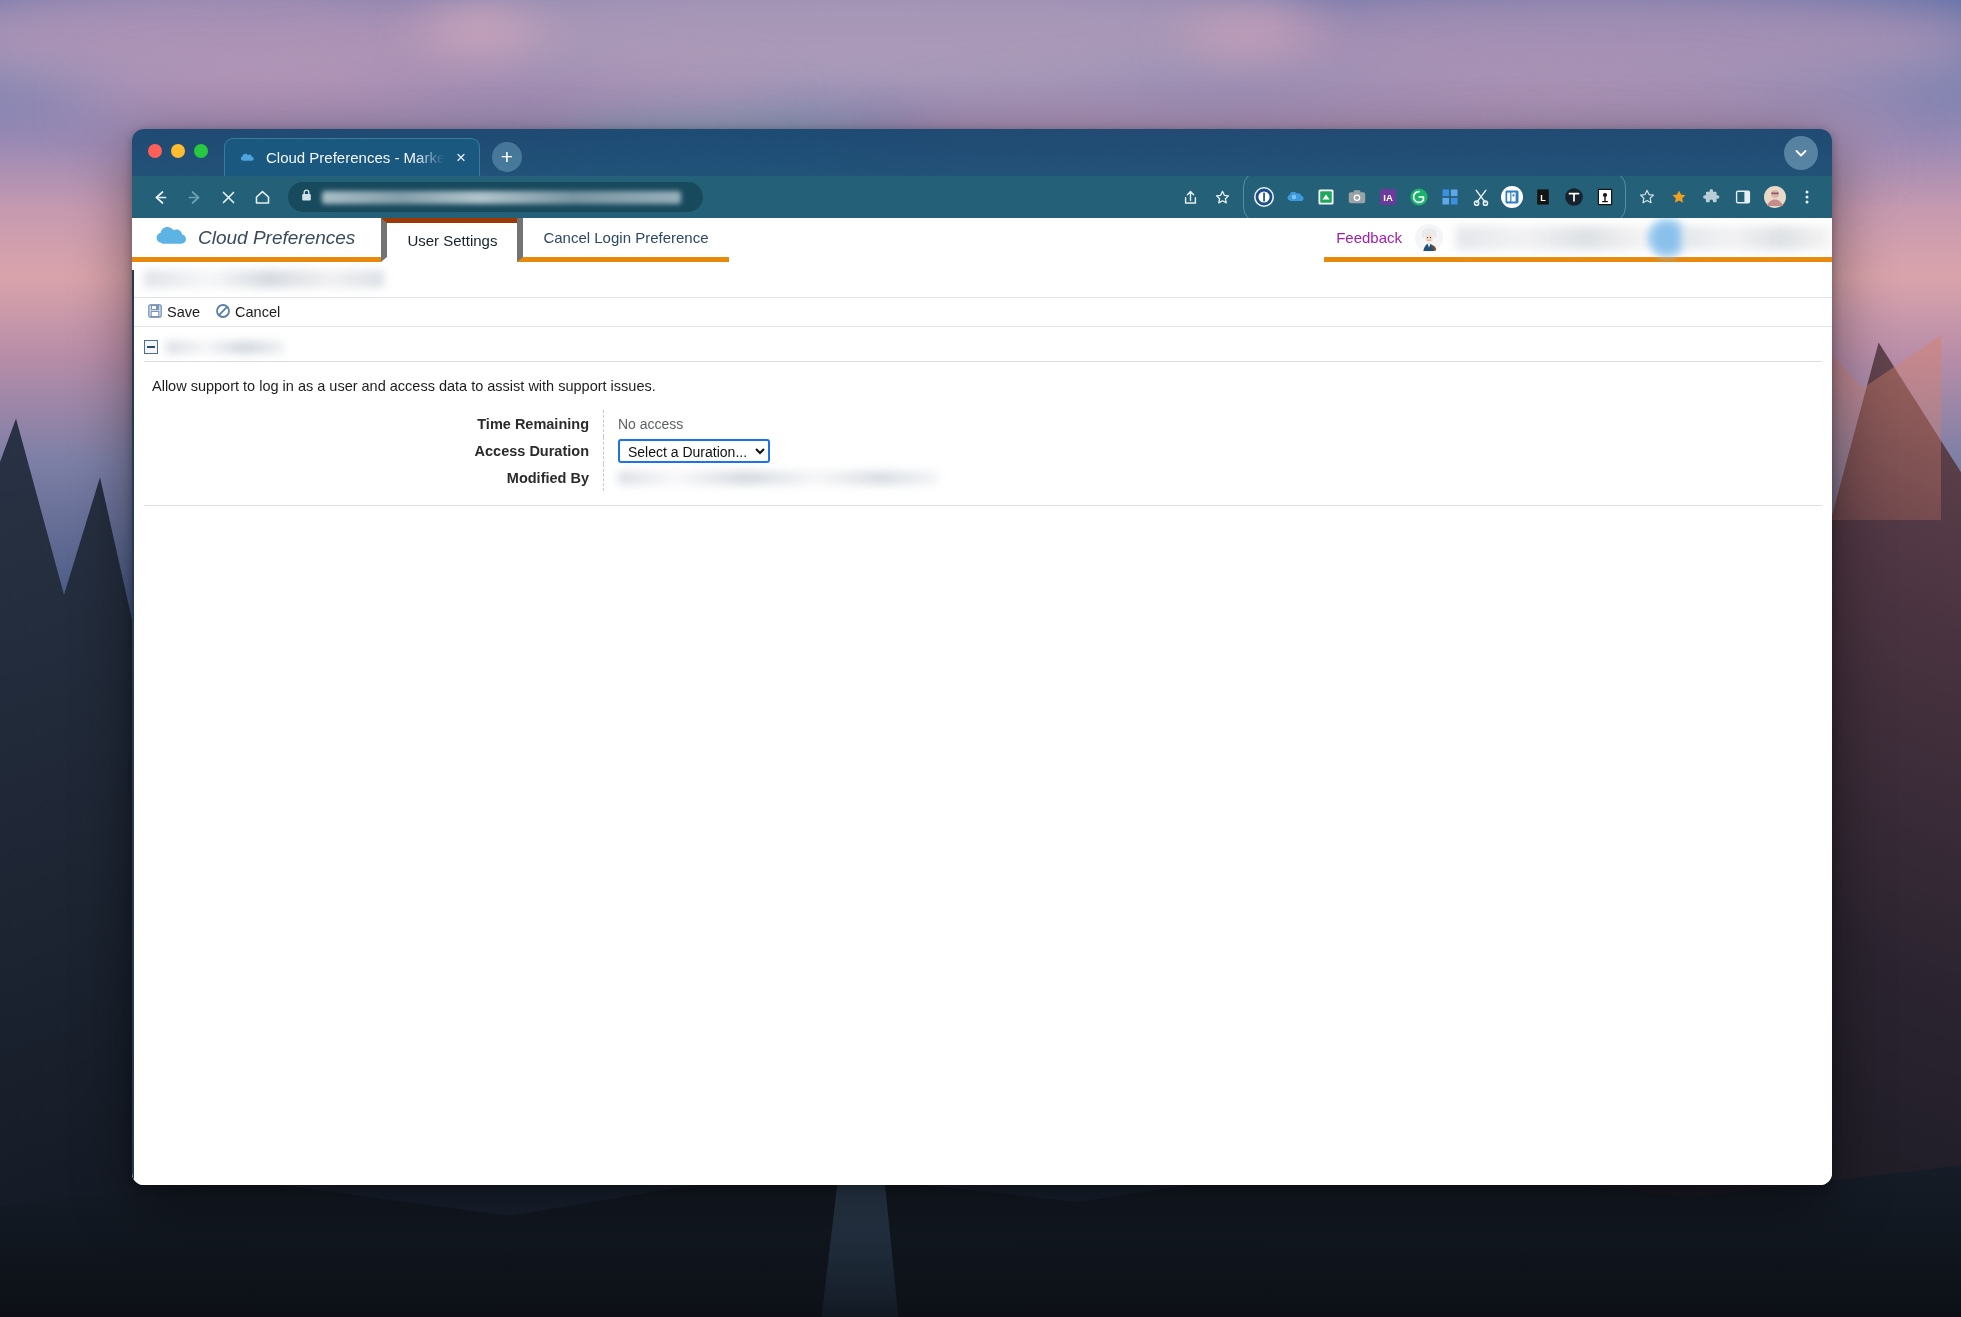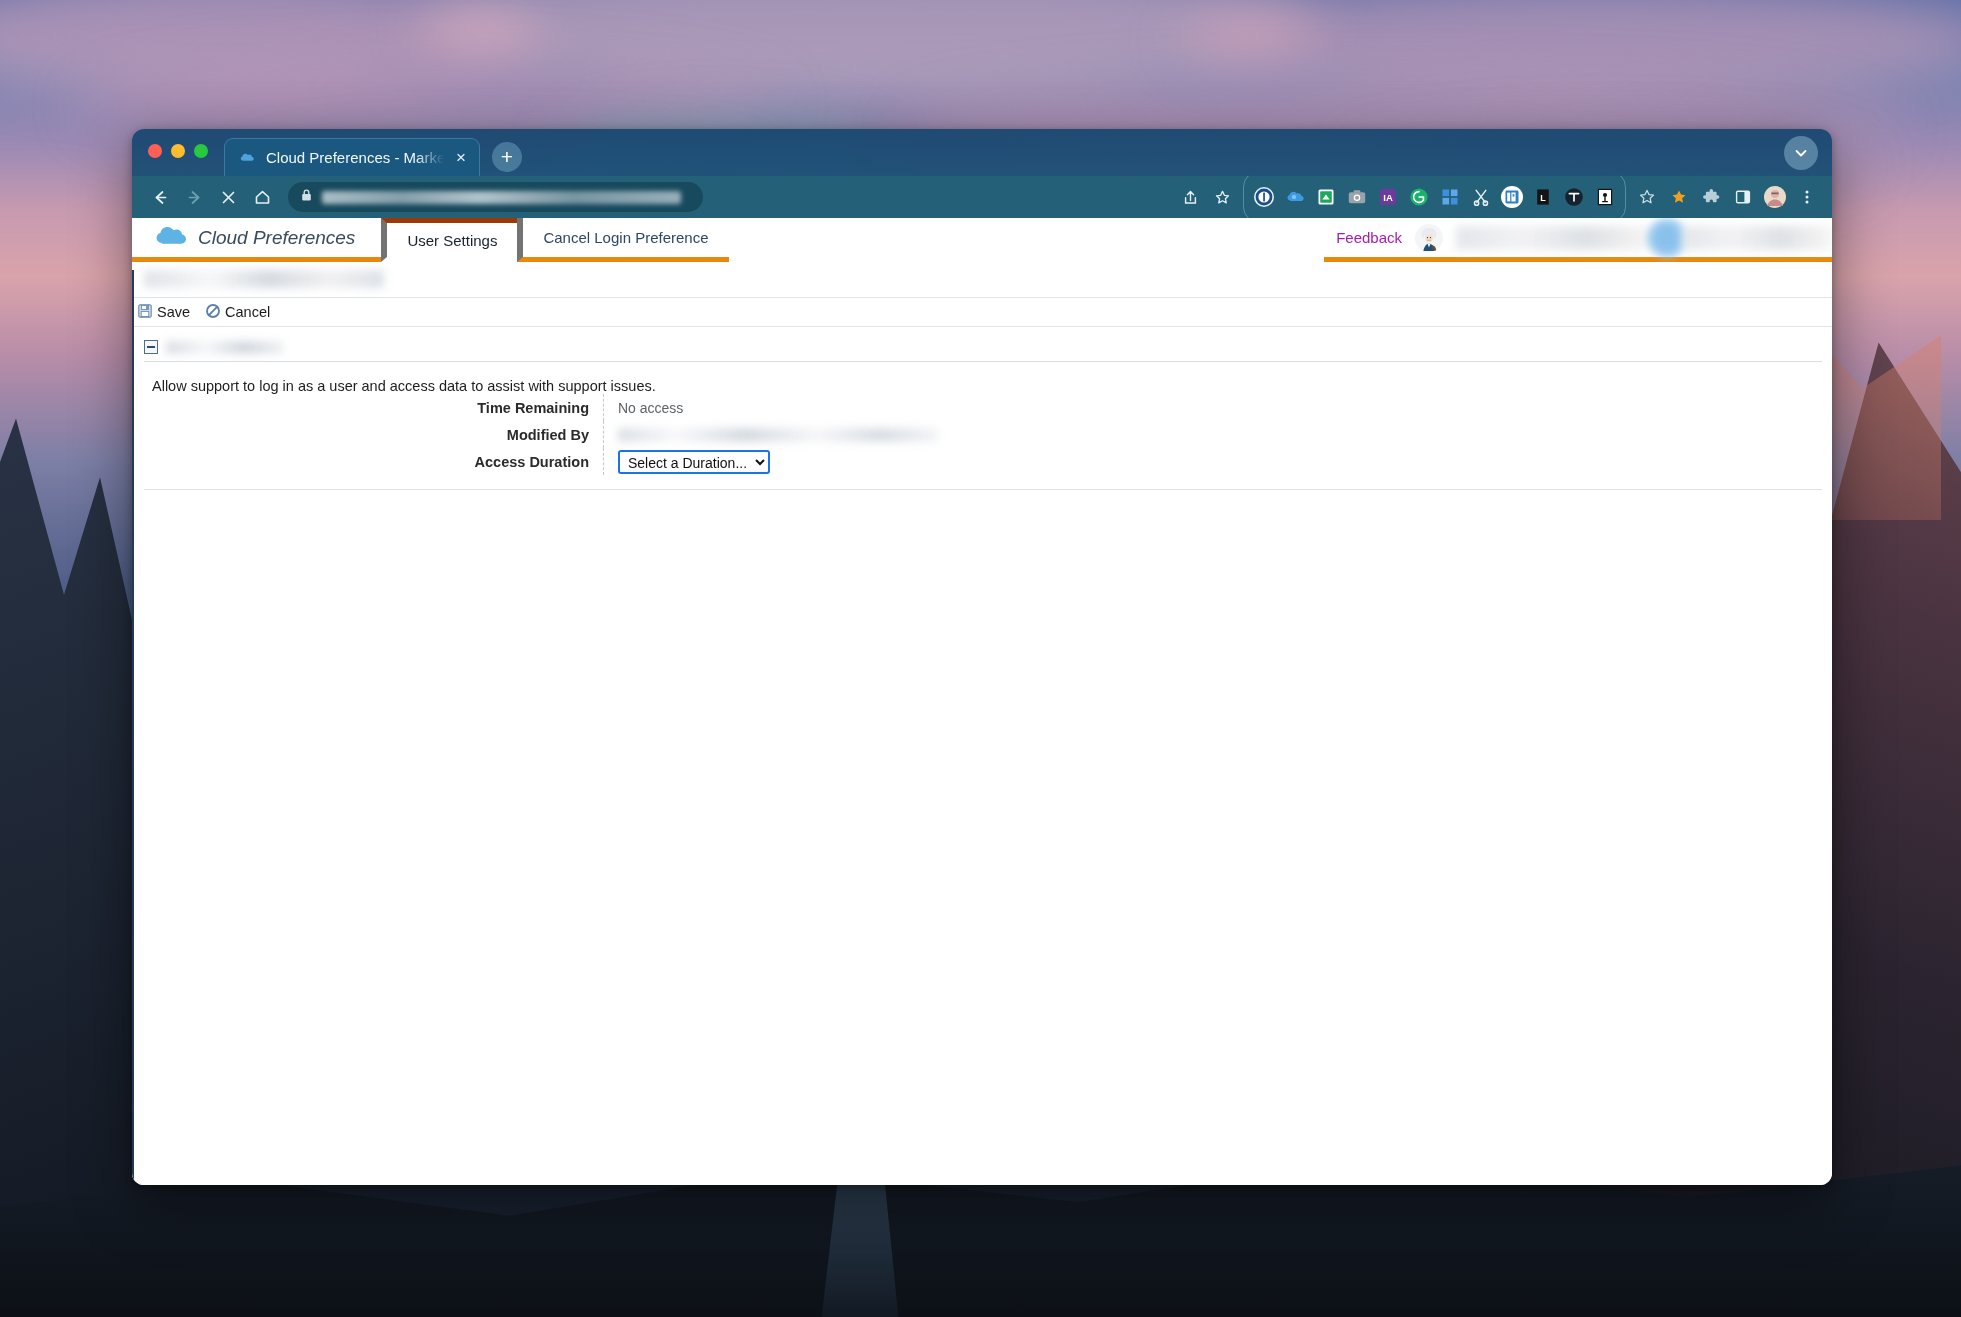--- a/index.html
+++ b/index.html
@@ -277,20 +277,21 @@
       rgba(216,221,227,0.9) 100%);
   }
   #action-bar {
     margin-top: 9px;
     border-top: 1px solid #e0e4e8;
     border-bottom: 1px solid #e0e4e8;
     height: 30px;
     display: flex;
     align-items: center;
     gap: 8px;
+    padding-left: 10px;
   }
   .act {
     display: flex;
     align-items: center;
     gap: 5px;
     font-size: 14.5px;
     color: #1b1b1b;
     padding: 0 4px;
   }
   #section-head {
@@ -322,20 +323,21 @@
   #section-rule {
     margin: 7px 10px 0 10px;
     border-bottom: 1px solid #d9dee3;
   }
   #desc {
     margin: 16px 0 0 18px;
     font-size: 14.5px;
     color: #1d1d1d;
   }
   #form {
+    margin-top: 16px;
   }
   .frow {
     display: flex;
     align-items: center;
     min-height: 27px;
   }
   .flabel {
     width: 470px;
     text-align: right;
     padding-right: 14px;
@@ -687,32 +689,32 @@
         <div id="section-rule"></div>
 
         <div id="desc">Allow support to log in as a user and access data to assist with support issues.</div>
 
         <div id="form">
           <div class="frow">
             <div class="flabel">Time Remaining</div>
             <div class="fvalue">No access</div>
           </div>
           <div class="frow">
-            <div class="flabel">Modified By</div>
-            <div class="fvalue">
-              <span id="modified-blur"></span>
-            </div>
-          </div>
-          <div class="frow">
             <div class="flabel">Access Duration</div>
             <div class="fvalue">
               <select id="duration-select">
                 <option>Select a Duration...</option>
               </select>
             </div>
           </div>
+          <div class="frow">
+            <div class="flabel">Modified By</div>
+            <div class="fvalue">
+              <span id="modified-blur"></span>
+            </div>
+          </div>
         </div>
 
         <div id="form-bottom-rule"></div>
       </div>
     </div>
   </div>
 </div>
 
 </body></html>

